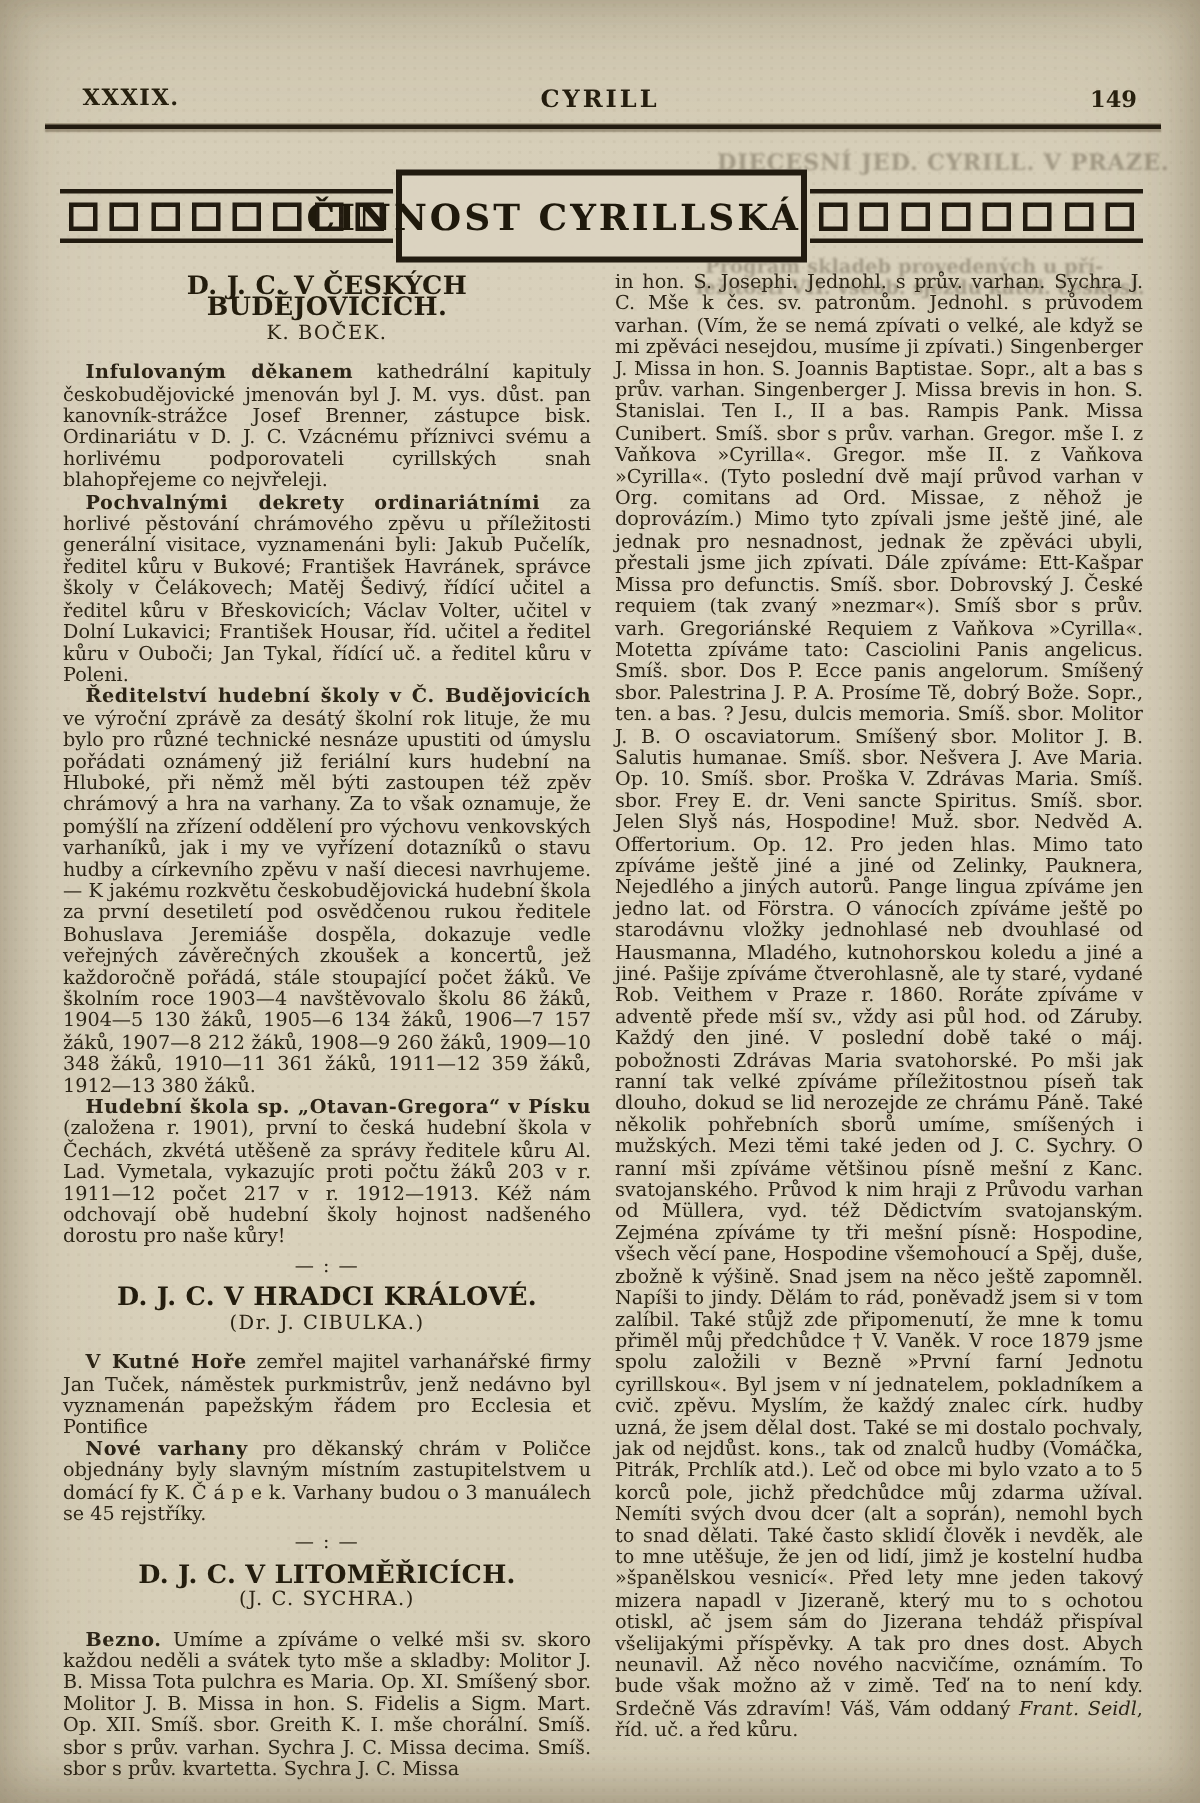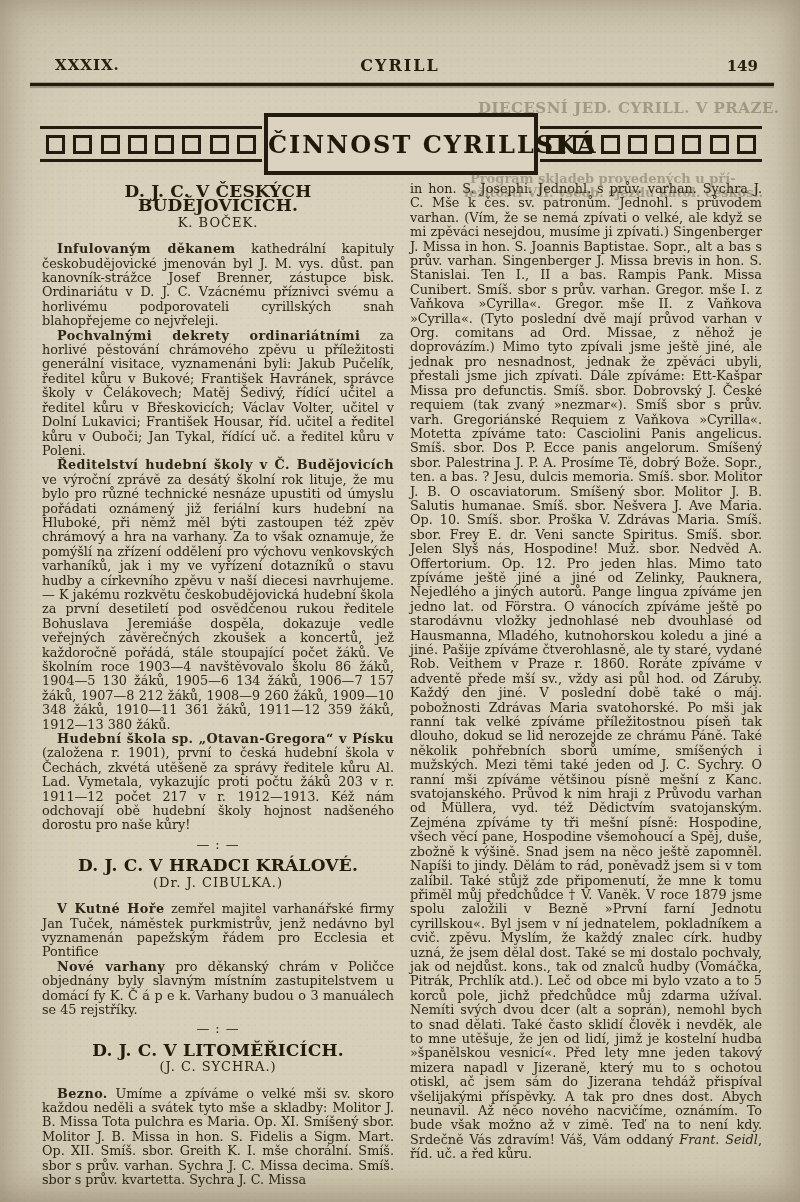--- a/index.html
+++ b/index.html
@@ -24,21 +24,21 @@
   .ghost{position:absolute;color:rgba(78,68,50,.38);filter:blur(.7px);font-weight:bold;white-space:nowrap;}
   .ghost.g1{top:99px;left:478px;font-size:15px;letter-spacing:.5px;}
   .ghost.g2{top:171px;left:470px;font-size:13px;}
   .ghost.g3{top:185px;left:464px;font-size:13px;}
   
   .banner{position:absolute;top:113px;left:40px;right:38px;height:62px;display:flex;align-items:center;}
   .strip{flex:1;height:30px;border-top:3px solid #221b10;border-bottom:3px solid #221b10;
     display:flex;align-items:center;justify-content:space-between;padding:0 6px;}
   .sq{width:13px;height:13px;border:3px solid #221b10;background:rgba(218,210,190,.55);}
   .banner-box{width:266px;height:54px;border:4px solid #221b10;margin:0 2px;background:rgba(219,211,193,.9);
-    display:flex;align-items:center;justify-content:flex-start;z-index:1;}
+    display:flex;align-items:center;justify-content:flex-end;z-index:1;}
   .banner-title{font-size:24px;font-weight:bold;letter-spacing:2px;color:#1f190c;white-space:nowrap;}
   
   .columns{position:absolute;top:182px;left:42px;width:720px;display:flex;gap:16px;}
   .col{width:352px;font-size:12.8px;line-height:14.4px;text-align:justify;}
   .section-title{font-size:17px;font-weight:bold;text-align:center;margin:2px 0 3px;color:#231c0d;letter-spacing:.2px;text-indent:0;}
   .section-author{text-align:center;font-size:13px;letter-spacing:1px;margin:0 0 12px;text-indent:0;color:#2a2212;}
   p{margin:0;text-indent:15px;}
   p.flow{text-indent:0;}
   .lead{font-weight:bold;letter-spacing:.4px;}
   .divider{text-align:center;margin:5px 0 6px;letter-spacing:1px;text-indent:0;}

